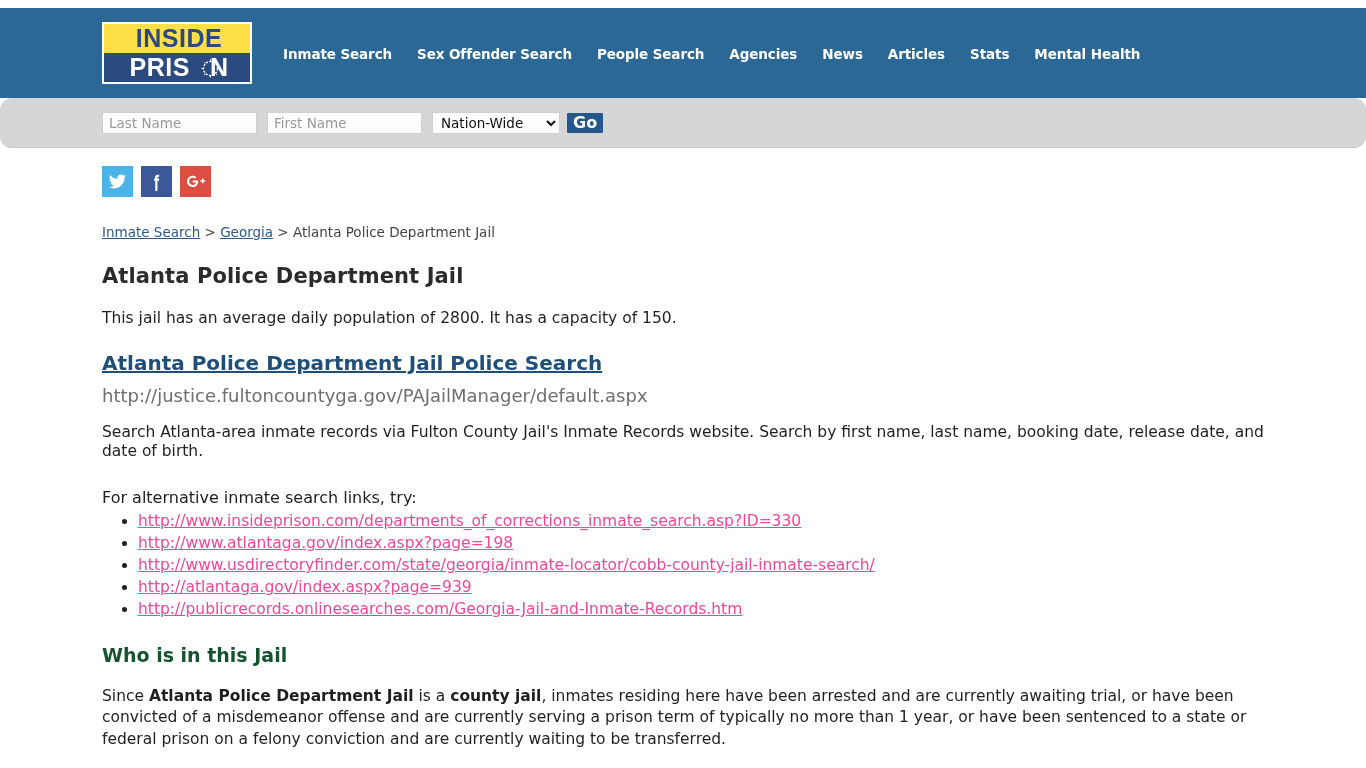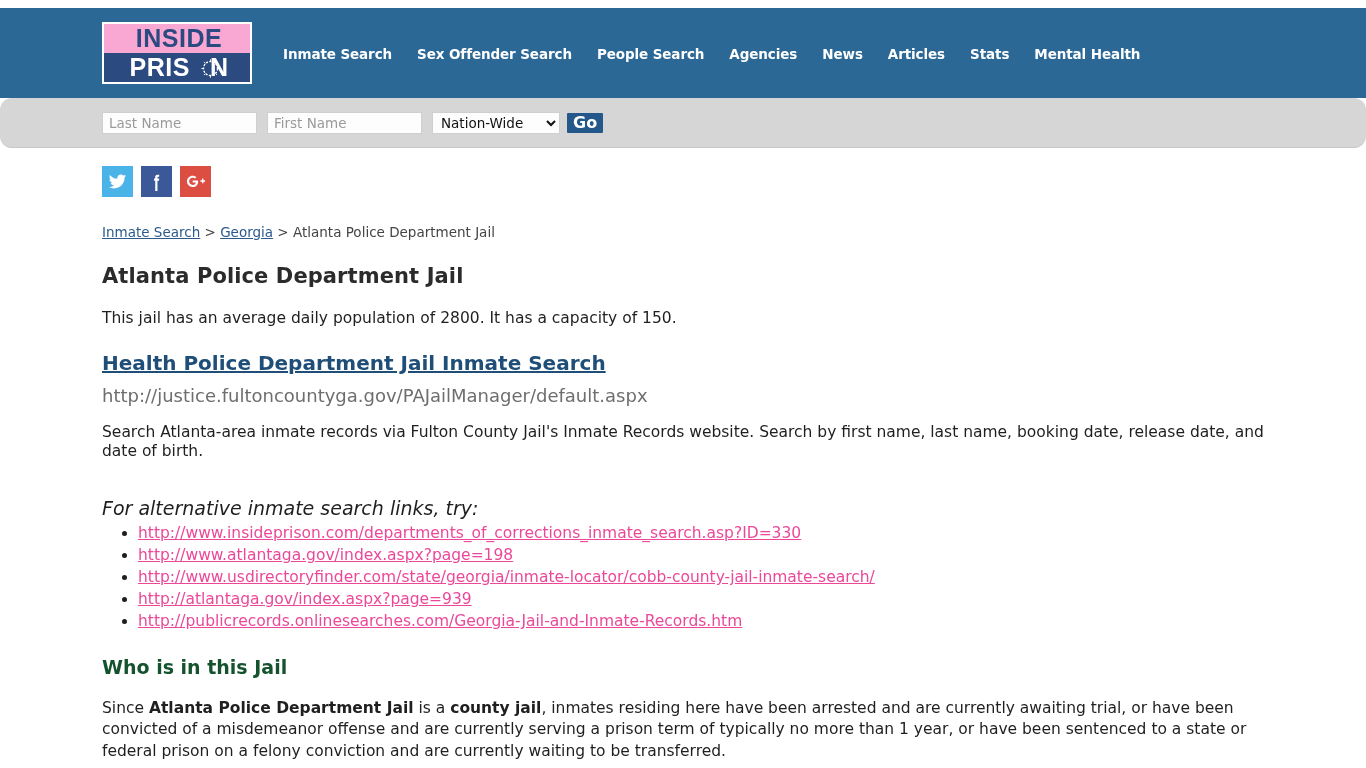--- a/index.html
+++ b/index.html
@@ -36,21 +36,21 @@
     border: 2px solid #ffffff;
     display: flex;
     flex-direction: column;
     justify-content: center;
     flex: 0 0 auto;
     position: relative;
     overflow: hidden;
   }
   .logo-top {
     height: 30px;
-    background: #f9a8d4;
+    background: #fde047;
     display: flex;
     align-items: center;
     justify-content: center;
   }
   .logo-top-text {
     font-family: "Liberation Sans", sans-serif;
     font-size: 25px;
     font-weight: bold;
     letter-spacing: 0.5px;
     color: #2b4a80;
@@ -234,25 +234,24 @@
     margin: 17px 0 0 0;
     font-size: 15.5px;
     color: #1f1f1f;
     line-height: 1.28;
     width: 1163px;
     word-break: break-all;
     font-family: "DejaVu Sans", sans-serif;
   }
 
   p.alt-intro {
-    margin: 35px 0 0 0;
-    font-size: 19px;
-    color: #1f1f1f;
-    font-family: "DejaVu Sans", sans-serif;
-    font-style: italic;
+    margin: 26px 0 0 0;
+    font-size: 16px;
+    color: #1f1f1f;
+    font-family: "DejaVu Sans", sans-serif;
   }
 
   ul.alt-links {
     margin: 3px 0 0 0;
     padding-left: 36px;
     list-style: disc;
   }
   ul.alt-links li {
     font-size: 15.5px;
     line-height: 1.42;
@@ -370,21 +369,21 @@
 
   <div class="breadcrumb">
     <a>Inmate Search</a><span class="sep"> &gt; </span><a>Georgia</a><span class="sep"> &gt; </span><span class="current">Atlanta Police Department Jail</span>
   </div>
 
   <h1 class="page-title">Atlanta Police Department Jail</h1>
 
   <p class="intro">This jail has an average daily population of 2800. It has a capacity of 150.</p>
 
   <h2 class="search-link">
-    <a>Health Police Department Jail Inmate Search</a>
+    <a>Atlanta Police Department Jail Police Search</a>
   </h2>
 
   <div class="url-line">http://justice.fultoncountyga.gov/PAJailManager/default.aspx</div>
 
   <p class="desc">Search Atlanta-area inmate records via Fulton County Jail's Inmate Records website. Search by first name, last name, booking date, release date, and date of birth.</p>
 
   <p class="alt-intro">For alternative inmate search links, try:</p>
 
   <ul class="alt-links">
     <li><a>http://www.insideprison.com/departments_of_corrections_inmate_search.asp?ID=330</a></li>

